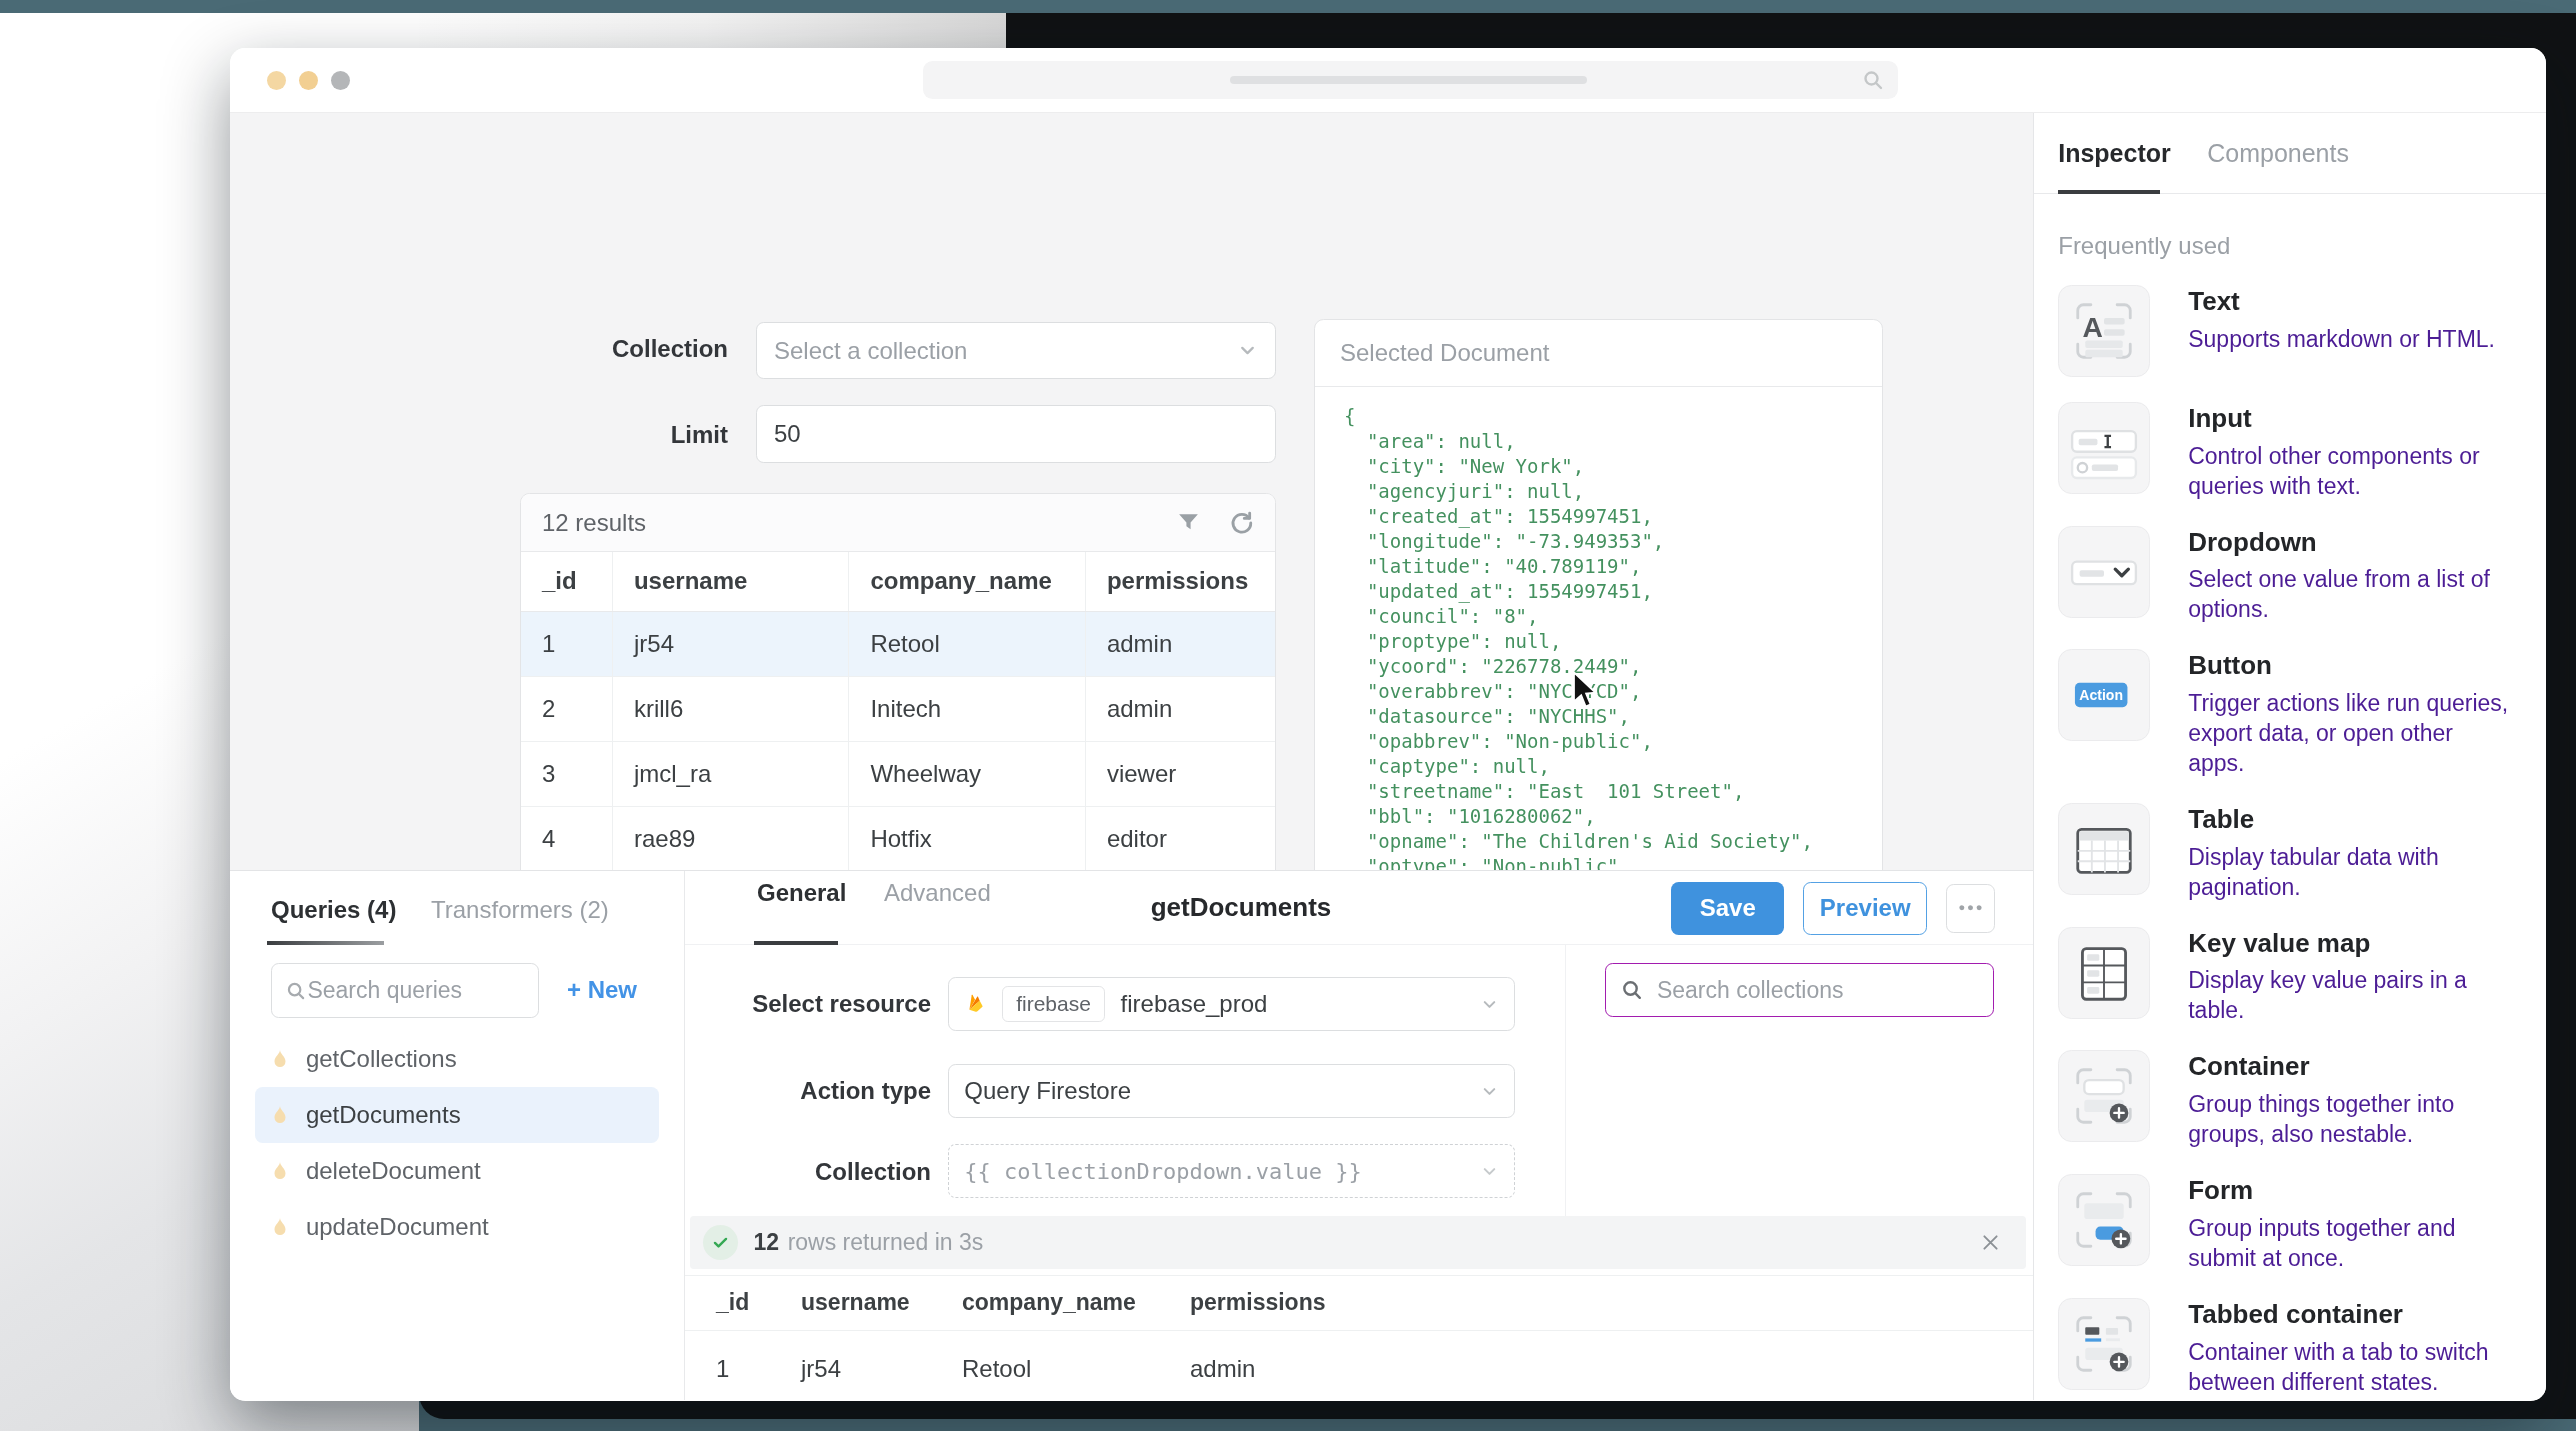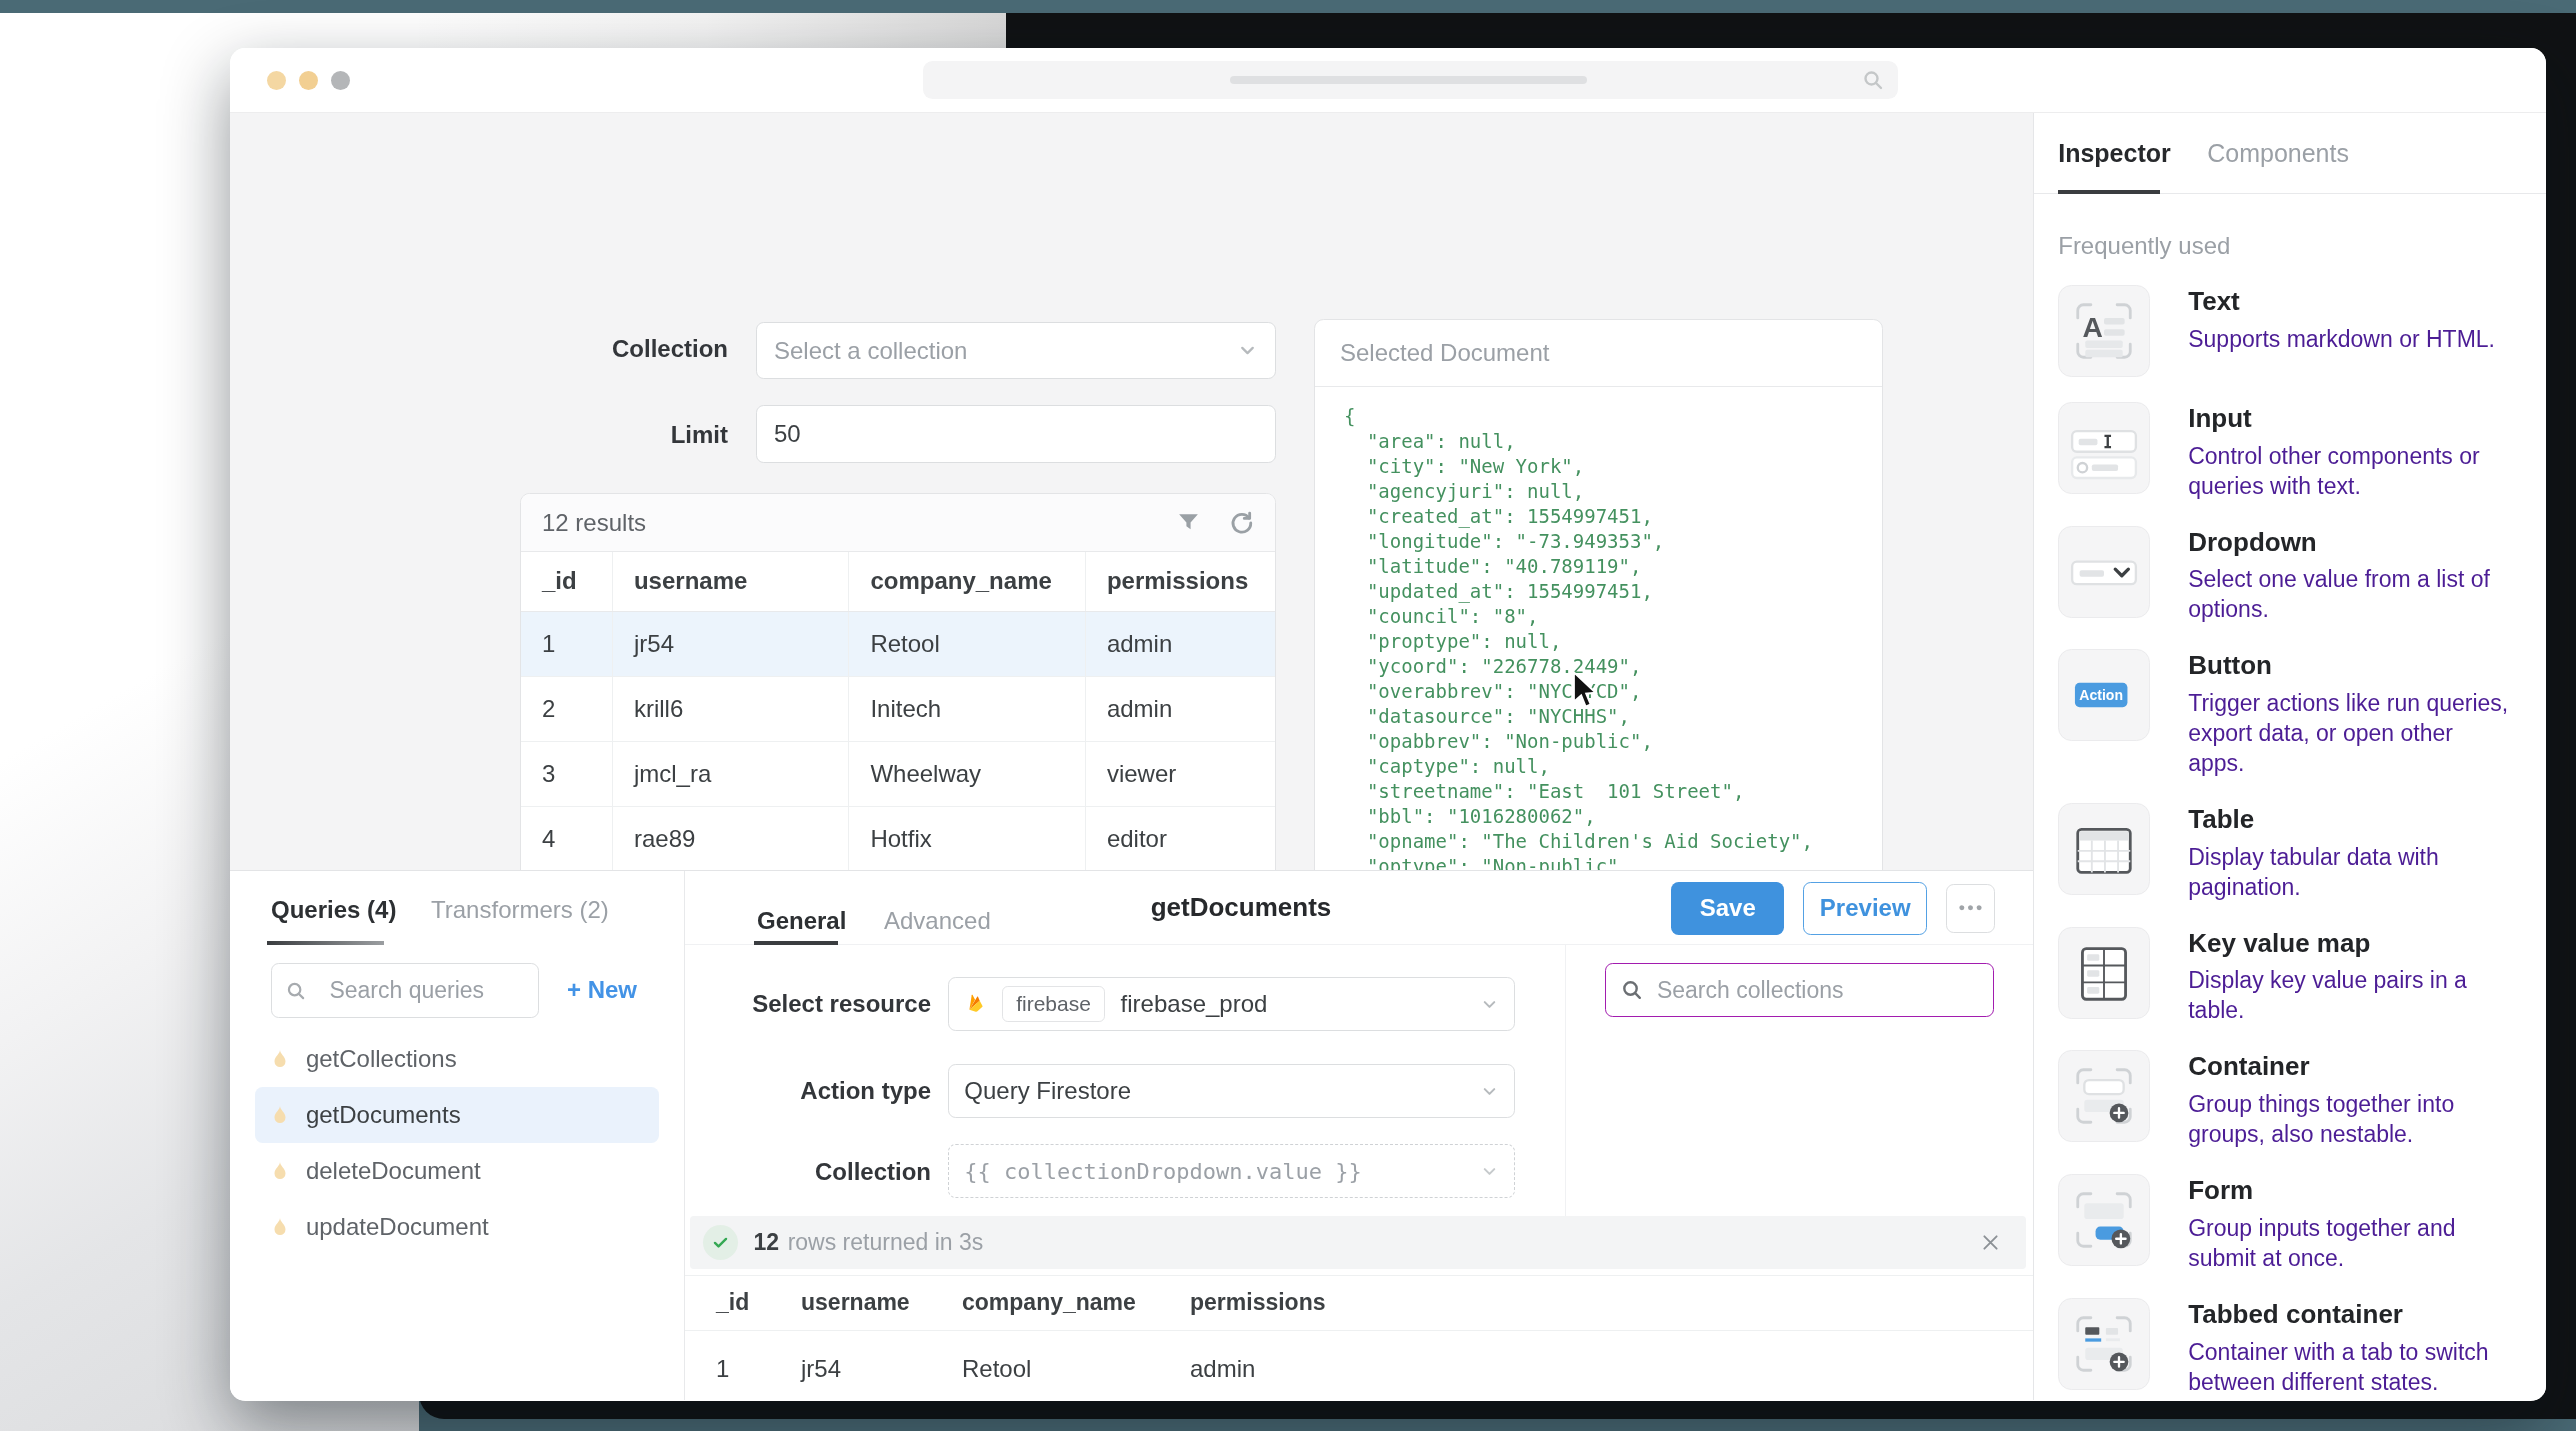--- a/index.html
+++ b/index.html
@@ -53,30 +53,30 @@
     font-size:19px;line-height:25px;color:#44915f;white-space:pre;}
   
   .bottom-panel{height:530px;background:#fff;border-top:1px solid #e3e4e6;display:flex;}
   .queries-pane{position:relative;width:455px;border-right:1px solid #e8e9eb;flex:none;}
   .qtab{position:absolute;top:25px;font-size:24px;}
   .qtab.active{color:#2d3033;font-weight:600;}
   .qtab.idle{color:#9ba0a6;}
   .qtab-underline{position:absolute;top:70px;left:37px;width:117px;height:3.8px;
     background:linear-gradient(90deg,#3a3d40,#9b9ea1);}
   .qsearch{position:absolute;left:41px;top:92px;width:268px;height:55px;border:1px solid #dcdee0;
-    border-radius:7.7px;display:flex;align-items:center;padding:0 13.4px;font-size:23px;gap:22px;background:#fff;}
+    border-radius:7.7px;display:flex;align-items:center;padding:0 13.4px;font-size:23px;gap:0;background:#fff;}
   .new-link{position:absolute;left:337px;top:105px;font-size:24px;font-weight:600;color:#4393e6;}
   .qlist{position:absolute;left:25px;right:25px;top:160px;}
   .qitem{height:56px;display:flex;align-items:center;gap:14.4px;padding-left:12.5px;border-radius:7.7px;
     font-size:24px;color:#5f6368;}
   .qitem.sel{background:#eaf2fc;color:#3c4043;}
   
   .editor-pane{position:relative;flex:1;display:flex;flex-direction:column;}
   .ed-head{position:relative;height:74px;border-bottom:1px solid #f0f1f3;flex:none;}
-  .ed-tab{position:absolute;top:36px;font-size:24px;}
+  .ed-tab{position:absolute;top:8px;font-size:24px;}
   .ed-underline{position:absolute;top:70px;left:69px;width:84px;height:3.8px;background:#3a3d40;}
   .ed-title{position:absolute;left:556px;top:21px;transform:translateX(-50%);font-size:26px;font-weight:700;color:#27292c;}
   .btn{position:absolute;top:10.5px;height:53px;border-radius:7.7px;display:flex;align-items:center;
     justify-content:center;font-size:24px;font-weight:600;}
   .btn-save{right:249px;width:113px;background:#3f92de;color:#fff;}
   .btn-preview{right:106px;width:124px;background:#fff;border:1.9px solid #54a1e4;color:#3f92de;}
   .btn-more{right:38px;width:49px;height:49px;top:12.5px;background:#fff;border:1px solid #dcdee0;
     color:#a0a4a8;letter-spacing:1.9px;}
   .ed-body{position:relative;height:271px;flex:none;display:flex;}
   .ed-form{position:relative;width:881px;border-right:1px solid #f0f1f3;flex:none;}

